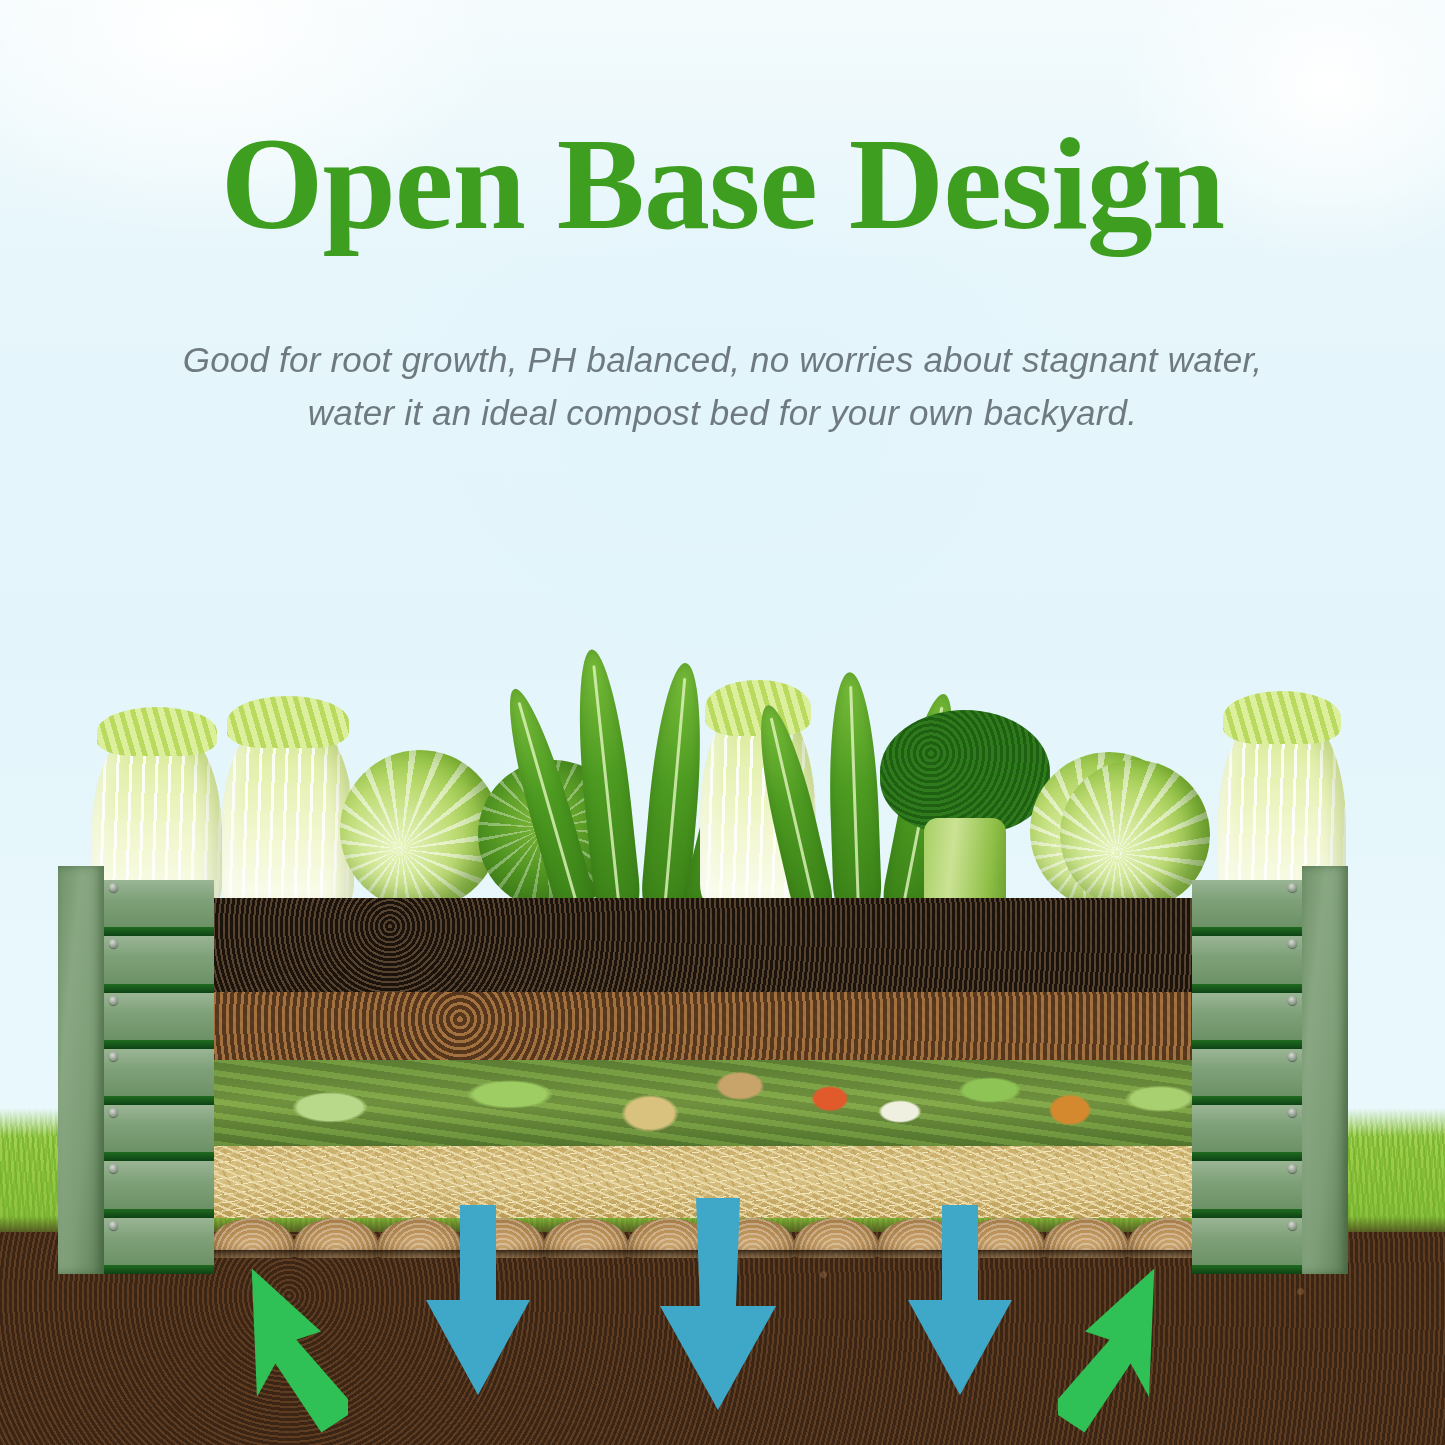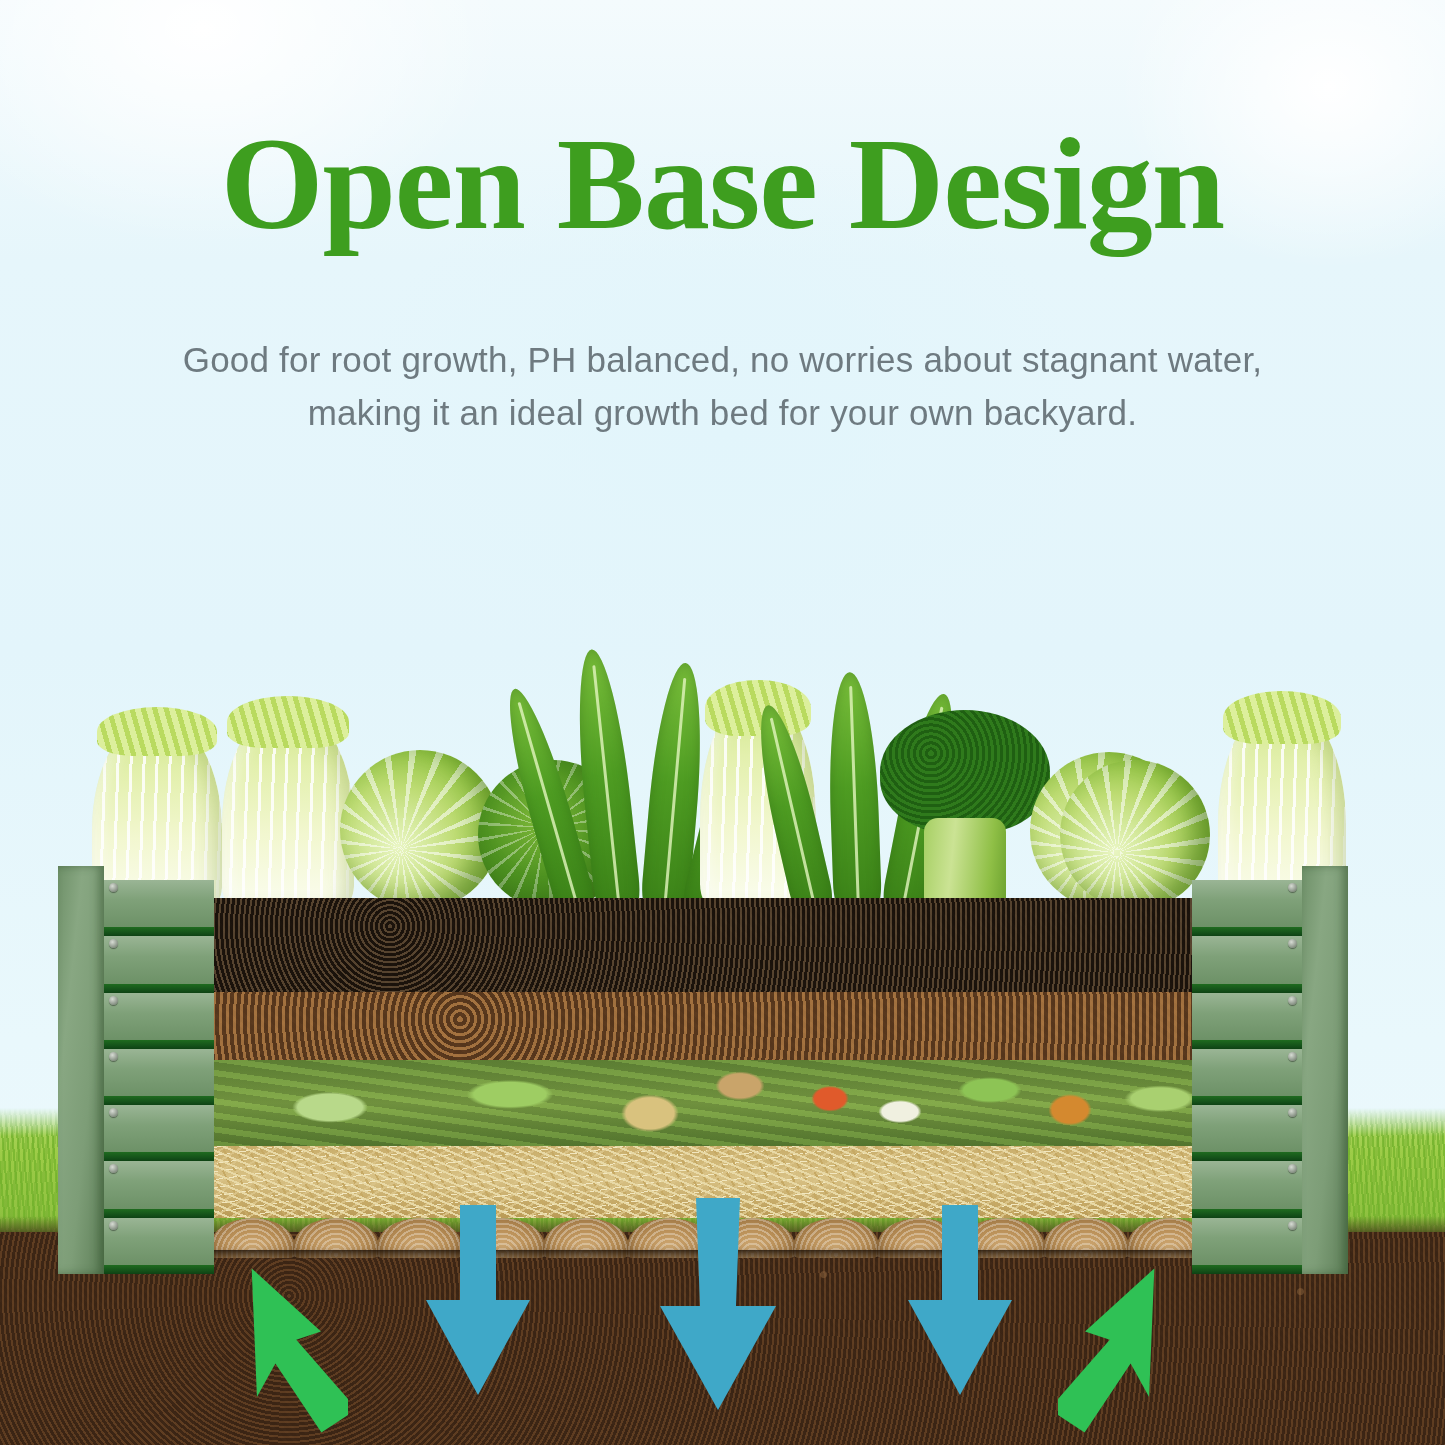--- a/index.html
+++ b/index.html
@@ -34,21 +34,21 @@
     white-space:nowrap;
   }
   .subtitle {
     margin-top:84px;
     font-size:35px;
     line-height:1.5;
     color:#6e7a80;
     font-weight:400;
     letter-spacing:.2px;
   }
-  .subtitle .ln { display:block; }
+  .subtitle .ln { display:block;font-style:italic; }
 
   
   .grass {
     position:absolute; left:0; top:1108px; width:1445px; height:128px;
     background:
       linear-gradient(180deg, rgba(233,248,252,1) 0%, rgba(233,248,252,0) 22%),
       repeating-linear-gradient(85deg,
          rgba(120,182,46,.85) 0px, rgba(120,182,46,.85) 2px,
          rgba(160,206,70,.5) 2px,  rgba(160,206,70,.5) 5px),
       repeating-linear-gradient(96deg,
@@ -230,21 +230,21 @@
 <body>
 
 <div id="stage">
 
   <div class="sky"></div>
 
   <div class="headings">
     <div class="title">Open Base Design</div>
     <div class="subtitle">
       <span class="ln">Good for root growth, PH balanced, no worries about stagnant water,</span>
-      <span class="ln">making it an ideal growth bed for your own backyard.</span>
+      <span class="ln">water it an ideal compost bed for your own backyard.</span>
     </div>
   </div>
 
   <div class="grass"></div>
   <div class="ground"></div>
 
   <div class="plants">
 
     <div class="veg napa" style="left:92px;  width:130px; height:190px;"></div>
     <div class="veg napa" style="left:222px; width:132px; height:200px;"></div>

